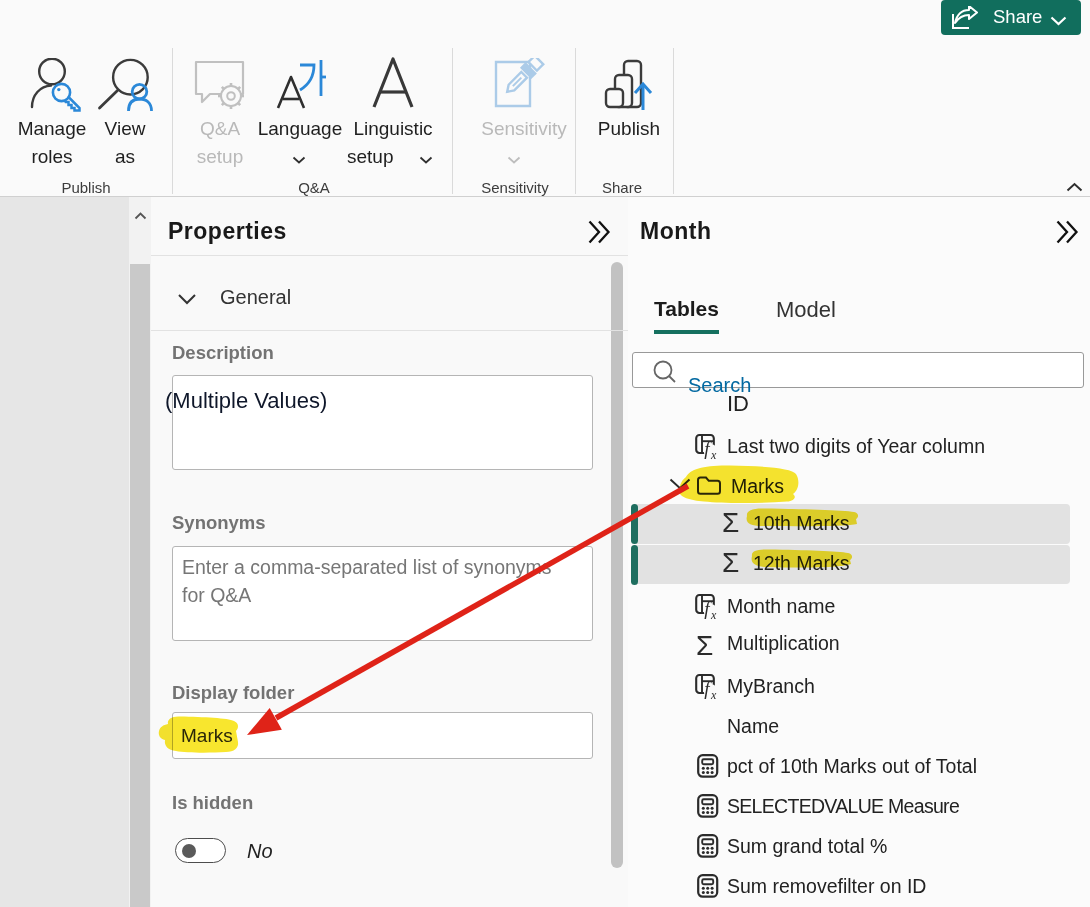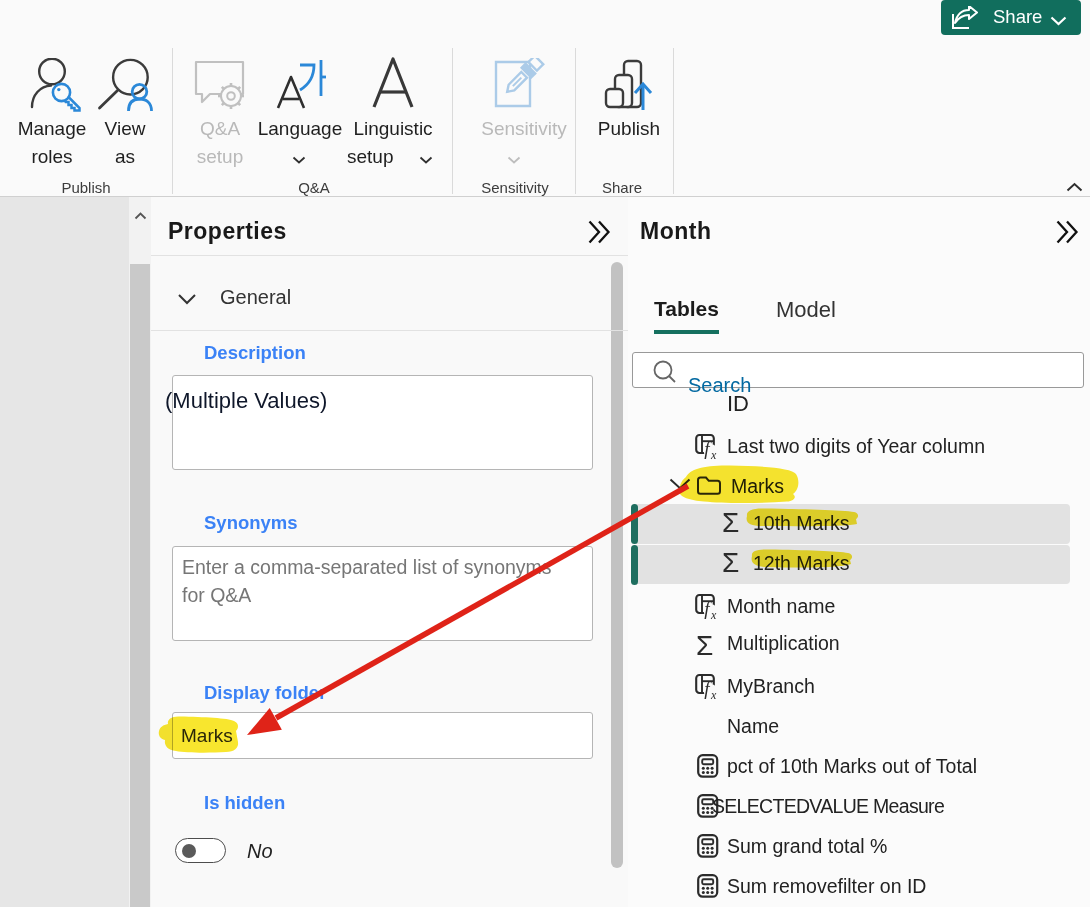--- a/index.html
+++ b/index.html
@@ -9,21 +9,21 @@
   .ctr{text-align:center;}
   .ribbon{left:0;top:0;width:1090px;height:196px;background:#fafafa;border-bottom:1px solid #d0d0d0;}
   .vsep{width:1px;top:48px;height:146px;background:#dadada;}
   .rlbl{font-size:19px;color:#1f1f1f;line-height:27.5px;white-space:nowrap;}
   .glbl{font-size:15px;color:#3c3c3c;text-align:center;}
   .dis{color:#b9b9b9;}
   .panelL{left:151px;top:197px;width:477px;height:710px;background:#f9f9f9;}
   .panelR{left:628px;top:197px;width:462px;height:710px;background:#fbfbfb;}
   .canvas{left:0;top:197px;width:129px;height:710px;background:#e6e6e6;}
   .sbstrip{left:129px;top:197px;width:22px;height:710px;background:#f2f2f2;}
-  .boldlbl{font-size:18.5px;font-weight:bold;color:#3b82f6;margin-left:32px;}
+  .boldlbl{font-size:18.5px;font-weight:bold;color:#737373;}
   .fieldbox{background:#fff;border:1px solid #b5b5b5;border-radius:3px;}
   .row{position:absolute;height:40px;line-height:40px;font-size:19.5px;color:#222;white-space:nowrap;}
 </style>
 </head>
 <body>
 
 <div class="abs ribbon"></div>
 <div class="abs vsep" style="left:172px"></div>
 <div class="abs vsep" style="left:452px"></div>
 <div class="abs vsep" style="left:575px"></div>
@@ -268,21 +268,21 @@
 <rect x="5.2" y="5.2" width="11" height="5" rx="1.5" stroke="#2b2b2b" stroke-width="1.9"></rect>
 <g fill="#2b2b2b">
 <circle cx="6.3" cy="14.2" r="1.5"></circle>
         <circle cx="10.7" cy="14.2" r="1.5"></circle>
         <circle cx="15.1" cy="14.2" r="1.5"></circle>
 <circle cx="6.3" cy="18.6" r="1.5"></circle>
         <circle cx="10.7" cy="18.6" r="1.5"></circle>
         <circle cx="15.1" cy="18.6" r="1.5"></circle>
 </g>
 </svg>
-<div class="row" style="left:712px;top:785.5px;letter-spacing:-0.7px;">SELECTEDVALUE Measure</div>
+<div class="row" style="left:727px;top:785.5px;letter-spacing:-0.7px;">SELECTEDVALUE Measure</div>
 <svg style="position:absolute;left:697px;top:833.5px" width="22" height="24" viewBox="0 0 22 24" fill="none">
 <rect x="1.2" y="1.2" width="19" height="21.5" rx="4.5" stroke="#2b2b2b" stroke-width="2.2"></rect>
 <rect x="5.2" y="5.2" width="11" height="5" rx="1.5" stroke="#2b2b2b" stroke-width="1.9"></rect>
 <g fill="#2b2b2b">
 <circle cx="6.3" cy="14.2" r="1.5"></circle>
         <circle cx="10.7" cy="14.2" r="1.5"></circle>
         <circle cx="15.1" cy="14.2" r="1.5"></circle>
 <circle cx="6.3" cy="18.6" r="1.5"></circle>
         <circle cx="10.7" cy="18.6" r="1.5"></circle>
         <circle cx="15.1" cy="18.6" r="1.5"></circle>

